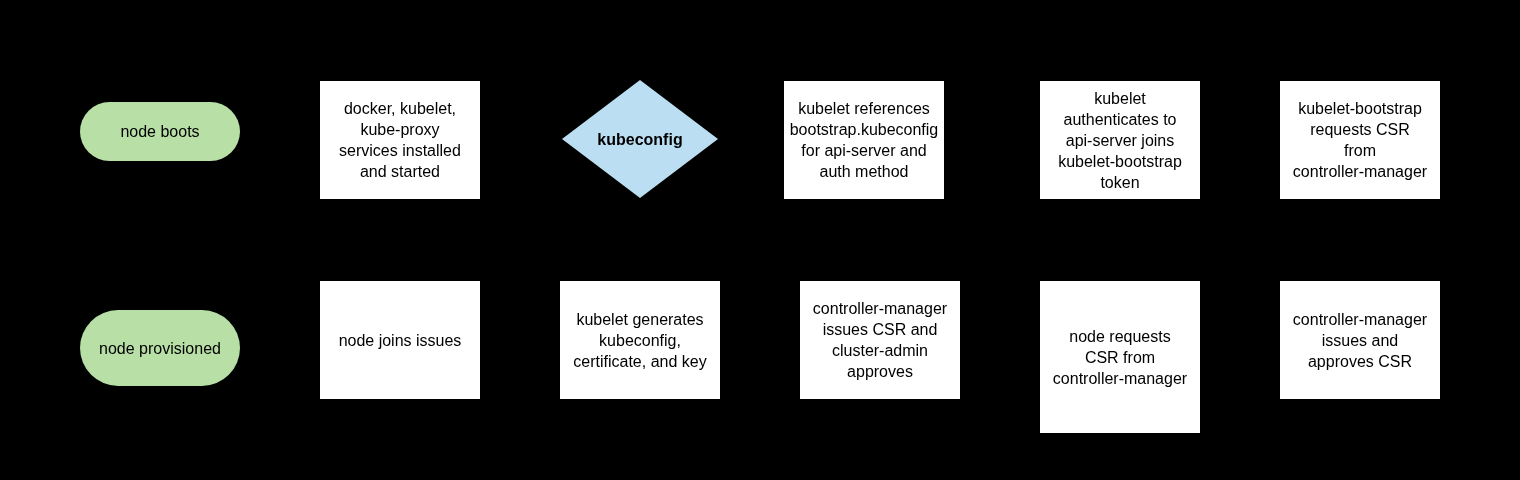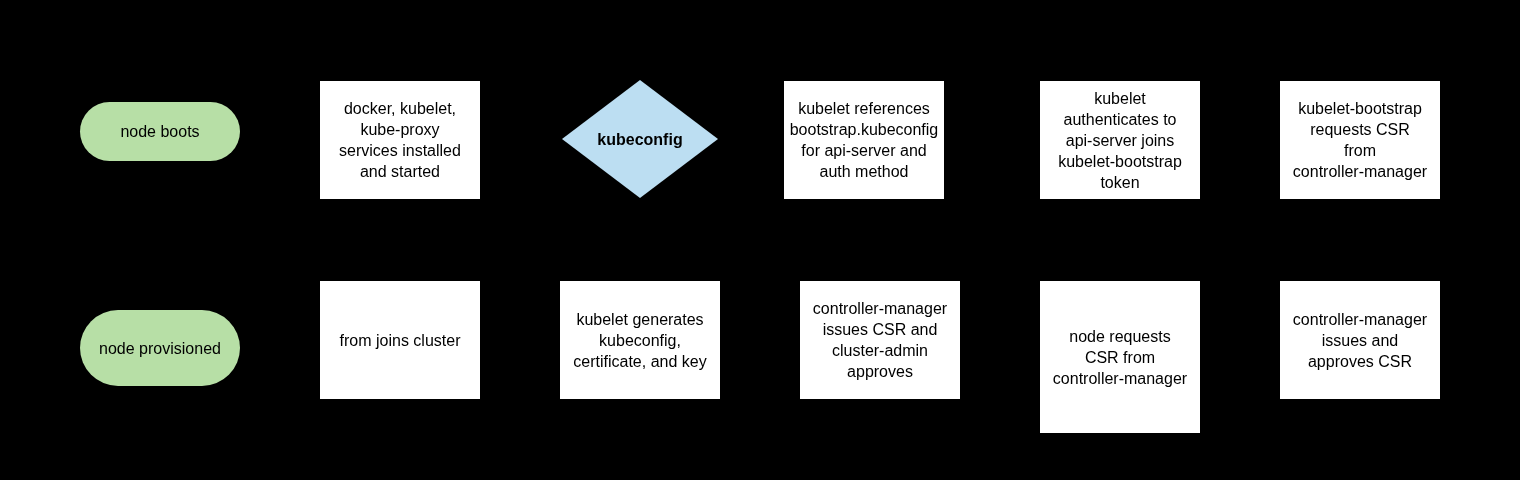--- a/index.html
+++ b/index.html
@@ -70,21 +70,21 @@
 kubelet-bootstrap
 token</div>
 
   <div class="shape process" style="left:1280px; top:81px; width:160px; height:118px;">kubelet-bootstrap
 requests CSR
 from
 controller-manager</div>
 
   <div class="shape terminator" style="left:80px; top:310px; width:160px; height:76px;">node provisioned</div>
 
-  <div class="shape process" style="left:320px; top:281px; width:160px; height:118px;">from joins cluster</div>
+  <div class="shape process" style="left:320px; top:281px; width:160px; height:118px;">node joins issues</div>
 
   <div class="shape process" style="left:560px; top:281px; width:160px; height:118px;">kubelet generates
 kubeconfig,
 certificate, and key</div>
 
   <div class="shape process" style="left:800px; top:281px; width:160px; height:118px;">controller-manager
 issues CSR and
 cluster-admin
 approves</div>
 

